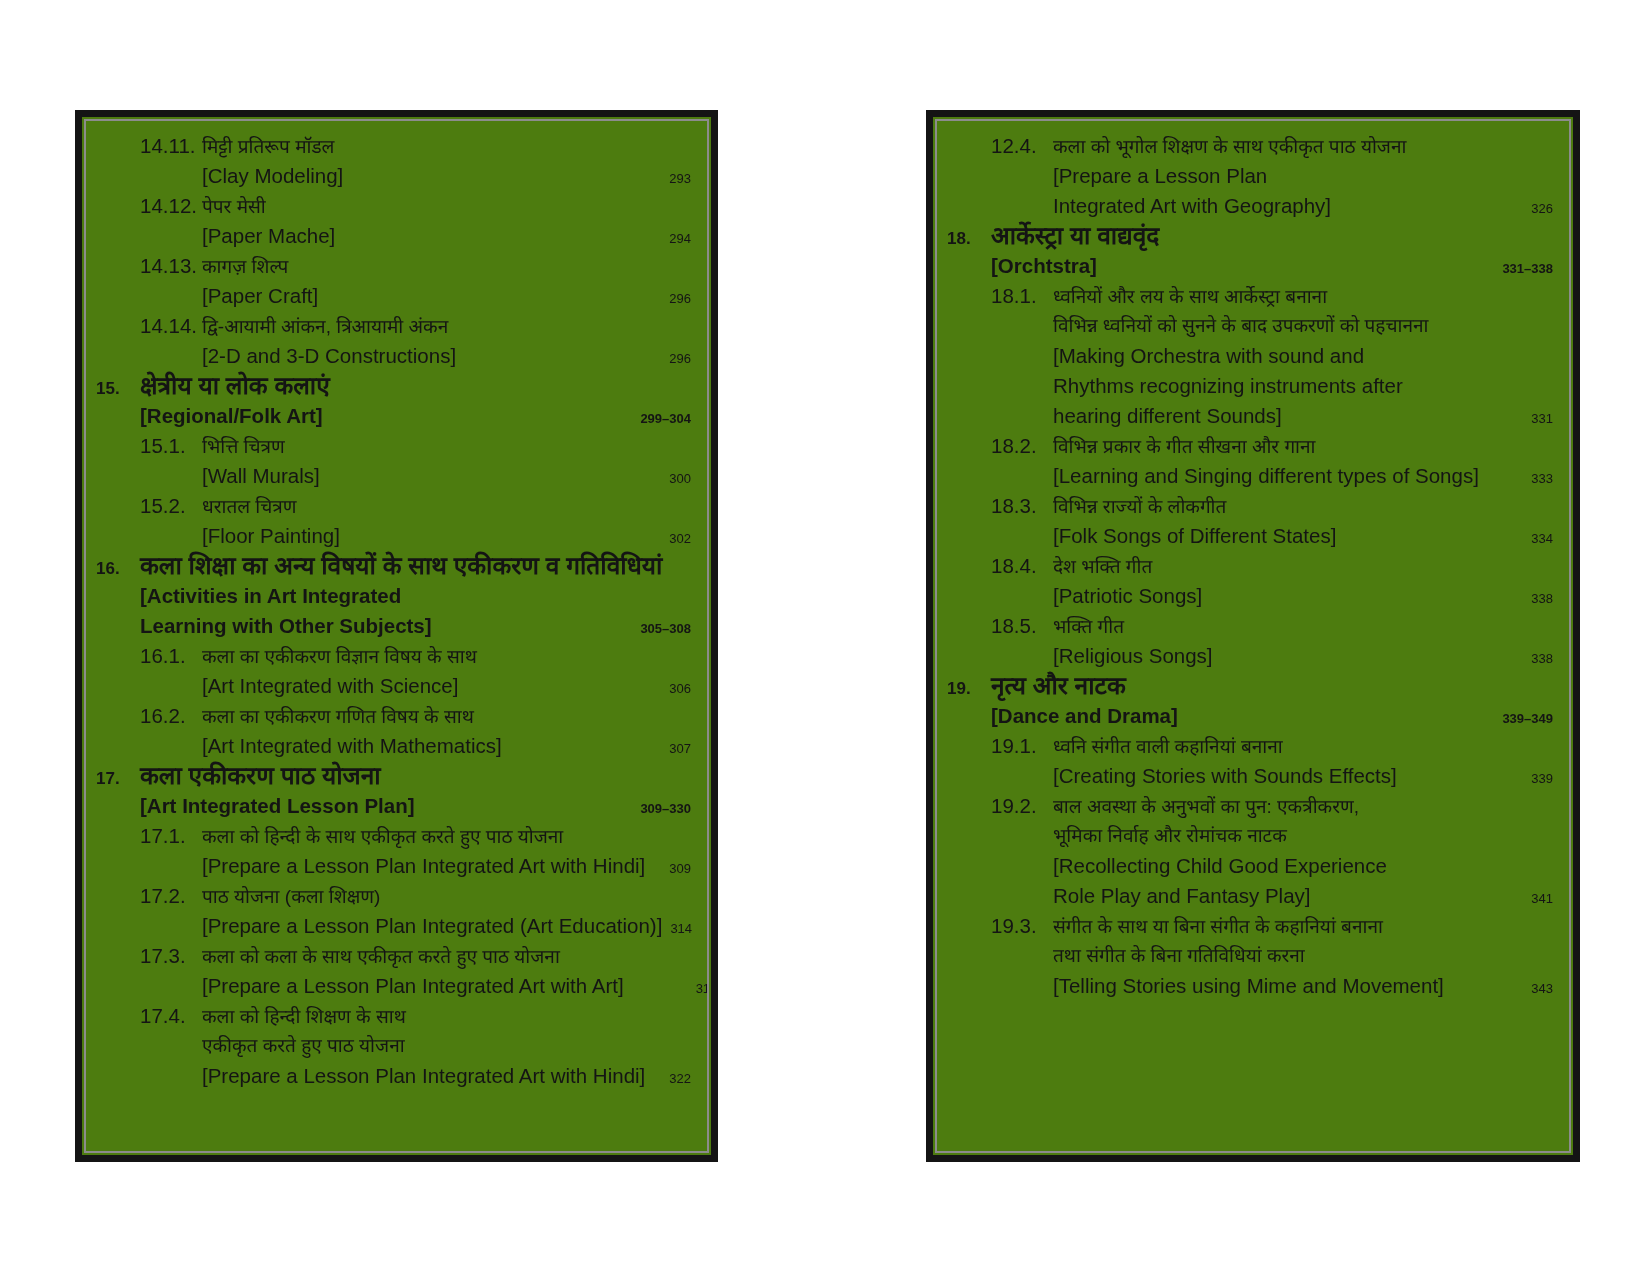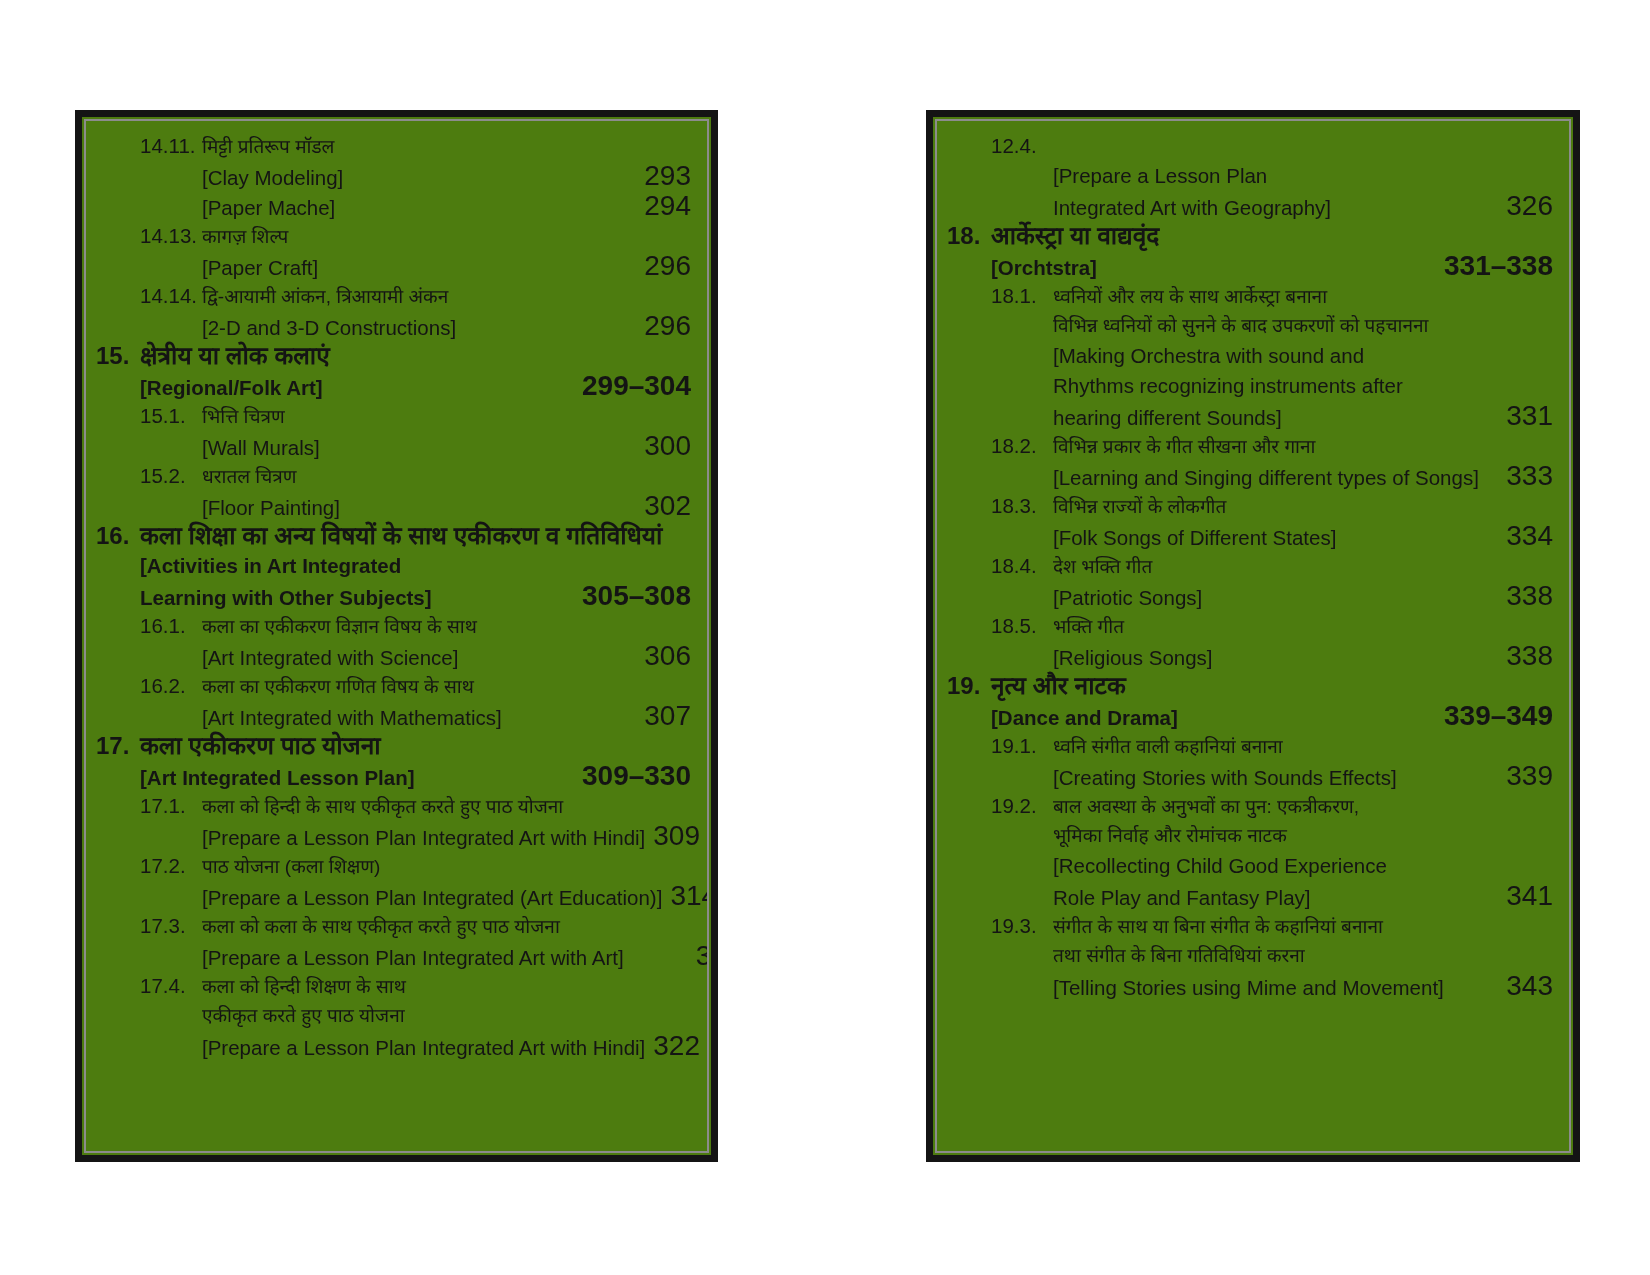--- a/index.html
+++ b/index.html
@@ -30,44 +30,48 @@
     overflow: hidden;
   }
   .row {
     display: flex;
     align-items: baseline;
     height: 30px;
     line-height: 30px;
     white-space: nowrap;
   }
   .num    { flex: 0 0 62px; font-size: 20.5px; }
-  .ch-num { flex: 0 0 44px; font-size: 24px; font-weight: bold; }
+  .ch-num { flex: 0 0 44px; font-size: 17px; font-weight: bold; }
   .hi     { font-size: 19px; }
   .row.ch .hi { font-size: 24.5px; font-weight: bold; }
   .en     { font-size: 20.5px; }
   .row.ch .en { font-weight: bold; }
   .grow   { flex: 1 1 auto; min-width: 8px; }
-  .pg     { font-size: 28px; text-align: left; }
+  .pg     { font-size: 13px; text-align: left; }
   .row.ch .pg { font-weight: bold; }
 </style>
 </head>
 <body>
 
 <div>
   <section class="page" id="page-0">
     <div class="inner">
         <div class="row" style="padding-left: 44px;">
           <span class="num">14.11.</span>
           <span class="hi">मिट्टी प्रतिरूप मॉडल</span>
         </div>
         <div class="row" style="padding-left: 106px;">
           <span class="en">[Clay Modeling]</span>
           <span class="grow"></span>
           <span class="pg">293</span>
         </div>
+        <div class="row" style="padding-left: 44px;">
+          <span class="num">14.12.</span>
+          <span class="hi">पेपर मेसी</span>
+        </div>
         <div class="row" style="padding-left: 106px;">
           <span class="en">[Paper Mache]</span>
           <span class="grow"></span>
           <span class="pg">294</span>
         </div>
         <div class="row" style="padding-left: 44px;">
           <span class="num">14.13.</span>
           <span class="hi">कागज़ शिल्प</span>
         </div>
         <div class="row" style="padding-left: 106px;">
@@ -188,20 +192,21 @@
           <span class="en">[Prepare a Lesson Plan Integrated Art with Hindi]</span>
           <span class="grow"></span>
           <span class="pg">322</span>
         </div>
       </div>
   </section>
   <section class="page" id="page-1">
     <div class="inner">
         <div class="row" style="padding-left: 44px;">
           <span class="num">12.4.</span>
+          <span class="hi">कला को भूगोल शिक्षण के साथ एकीकृत पाठ योजना</span>
         </div>
         <div class="row" style="padding-left: 106px;">
           <span class="en">[Prepare a Lesson Plan</span>
         </div>
         <div class="row" style="padding-left: 106px;">
           <span class="en">Integrated Art with Geography]</span>
           <span class="grow"></span>
           <span class="pg">326</span>
         </div>
         <div class="row ch">

